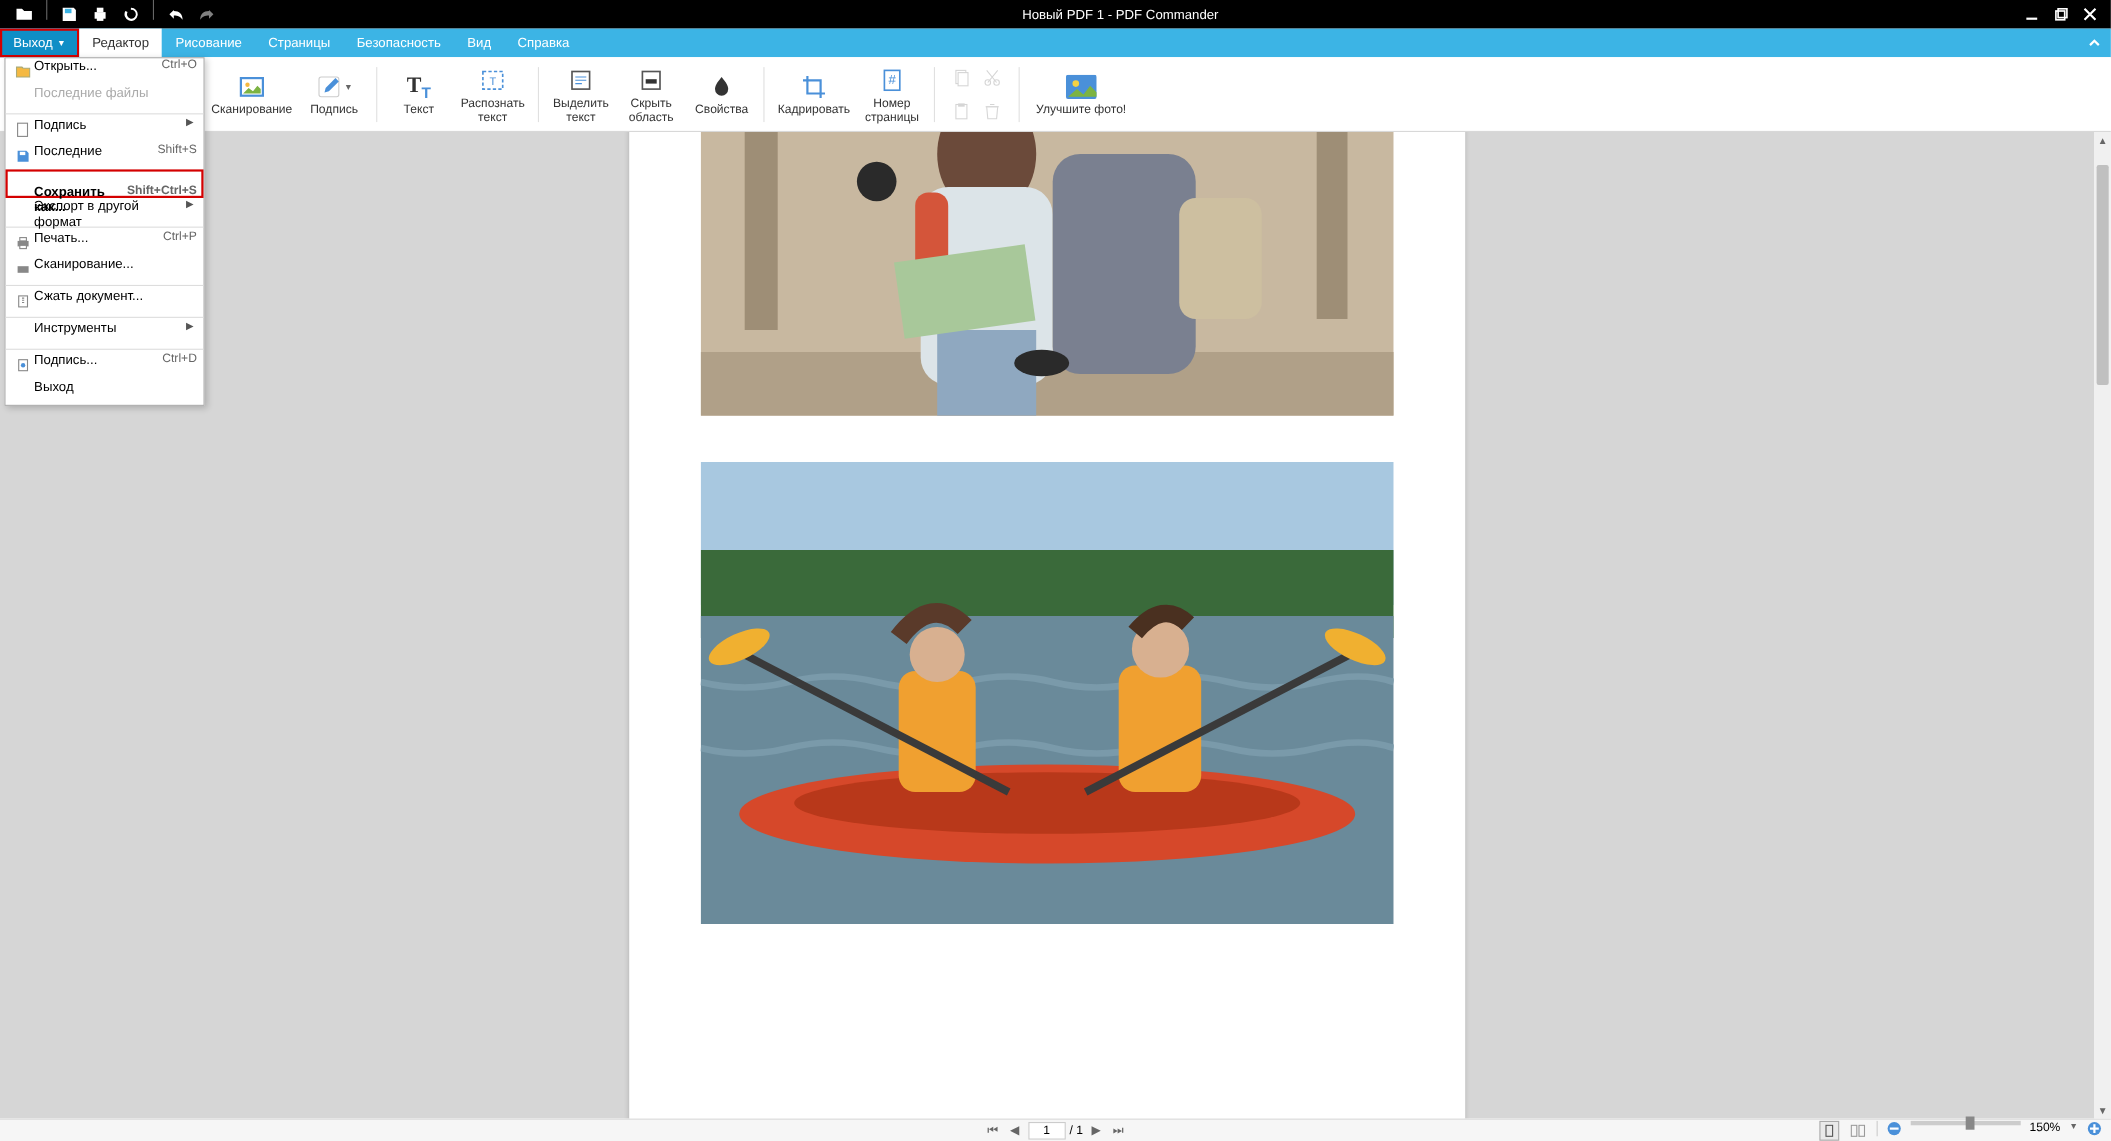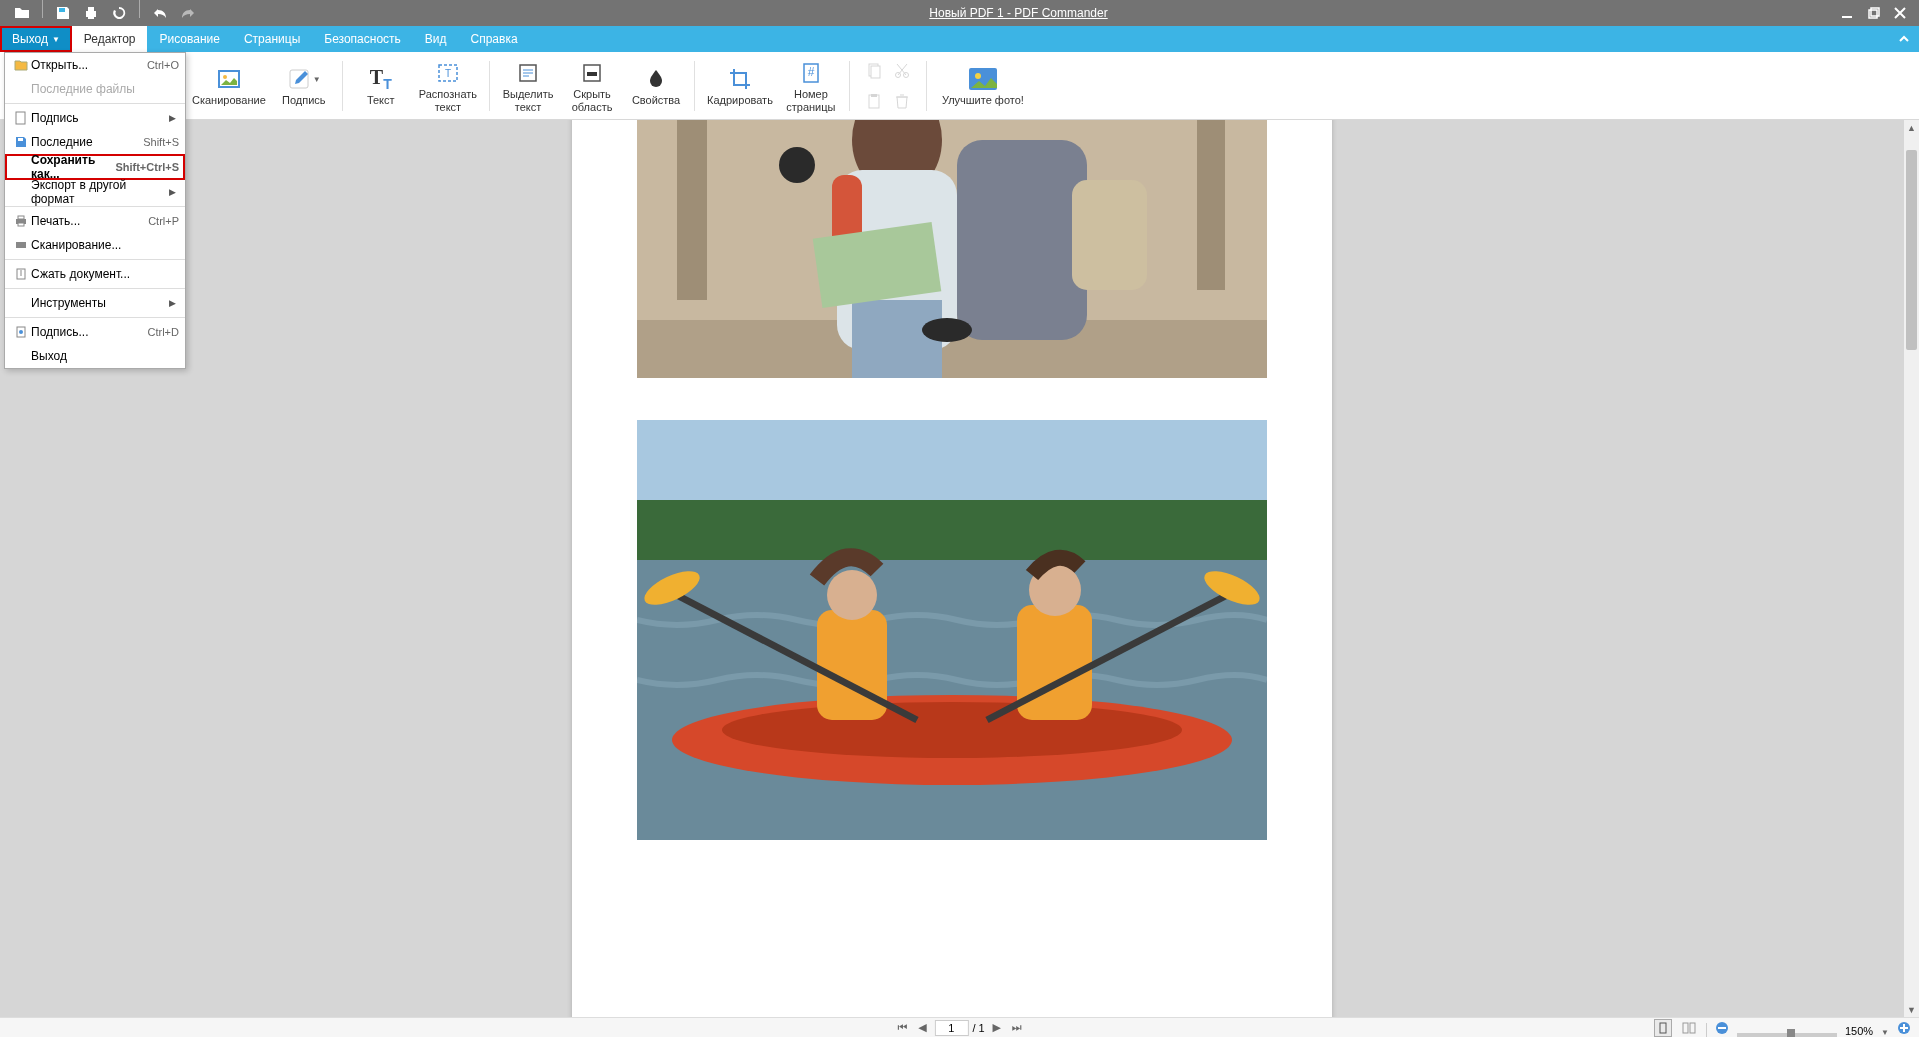--- a/index.html
+++ b/index.html
@@ -1,19 +1,19 @@
 <!DOCTYPE html>
 <html><head>
 <meta charset="utf-8">
 <style>
 * { margin: 0; padding: 0; box-sizing: border-box; font-family: "Segoe UI", Arial, sans-serif; }
 body { width: 1919px; height: 1037px; background: #fff; overflow: hidden; user-select: none; }
 
 
-.titlebar { height: 26px; background: #737373; display: flex; align-items: center; color: #fff; font-size: 12px; text-decoration: underline; }
+.titlebar { height: 26px; background: #000000; display: flex; align-items: center; color: #fff; font-size: 12px; }
 .titlebar .quick { display: flex; gap: 0; padding-left: 8px; }
 .titlebar .quick .qbtn { width: 28px; height: 26px; display: flex; align-items: center; justify-content: center; cursor: pointer; }
 .titlebar .quick .sep { width: 1px; height: 18px; background: rgba(255,255,255,0.4); margin: 0 6px; }
 .titlebar .title { flex: 1; text-align: center; }
 .titlebar .winctrl { display: flex; padding-right: 6px; }
 .titlebar .winctrl .wbtn { width: 26px; height: 26px; display: flex; align-items: center; justify-content: center; cursor: pointer; }
 .titlebar svg { fill: #fff; }
 
 
 .menubar { height: 26px; background: #3cb4e5; display: flex; align-items: stretch; color: #fff; font-size: 12px; }
@@ -28,21 +28,21 @@
 .ribbon .rbtn { display: flex; flex-direction: column; align-items: center; justify-content: center; height: 60px; min-width: 64px; padding: 0 6px; cursor: pointer; font-size: 11px; color: #333; }
 .ribbon .rbtn .ico { height: 30px; display: flex; align-items: center; justify-content: center; }
 .ribbon .rbtn .lbl { text-align: center; line-height: 1.1; }
 .ribbon .rsep { width: 1px; height: 50px; background: #e0e0e0; margin: 0 6px; }
 .ribbon .small-group { display: flex; flex-direction: column; gap: 0; padding: 0 4px; }
 .ribbon .small-group .row { display: flex; }
 .ribbon .small-btn { width: 28px; height: 30px; display: flex; align-items: center; justify-content: center; cursor: pointer; }
 
 
 .file-menu { position: absolute; left: 4px; top: 52px; width: 182px; background: #fff; border: 1px solid #aaa; box-shadow: 2px 2px 6px rgba(0,0,0,0.2); z-index: 100; font-size: 12px; }
-.file-menu .fmitem { height: 24px; display: flex; align-items: center; padding: 0 6px; cursor: pointer; }
+.file-menu .fmitem { height: 24px; display: flex; padding: 0 6px; cursor: pointer; }
 .file-menu .fmitem.disabled { color: #aaa; cursor: default; }
 .file-menu .fmitem .fmicon { width: 20px; display: flex; align-items: center; justify-content: center; }
 .file-menu .fmitem .fmlabel { flex: 1; }
 .file-menu .fmitem .fmshortcut { color: #666; font-size: 11px; }
 .file-menu .fmitem .fmarrow { width: 10px; font-size: 9px; color: #555; }
 .file-menu .fmsep { height: 1px; background: #ddd; margin: 2px 0; }
 .file-menu .fmitem.highlighted { border: 2px solid #d40000; height: 24px; padding: 11px 4px; font-weight: bold; }
 
 
 .canvas-area { position: absolute; left: 0; top: 120px; right: 15px; bottom: 20px; background: #d6d6d6; overflow: hidden; }
@@ -57,21 +57,21 @@
 .scrollbar-v .thumb { position: absolute; left: 2px; right: 2px; top: 30px; height: 200px; background: #c0c0c0; border-radius: 2px; }
 .scrollbar-v .arr { position: absolute; left: 0; right: 0; height: 15px; display: flex; align-items: center; justify-content: center; font-size: 9px; color: #666; cursor: pointer; }
 .scrollbar-v .arr.up { top: 0; }
 .scrollbar-v .arr.down { bottom: 0; }
 
 
 .statusbar { position: absolute; left: 0; right: 0; bottom: 0; height: 20px; background: #f6f6f6; border-top: 1px solid #ddd; display: flex; align-items: center; font-size: 11px; }
 .statusbar .pager { position: absolute; left: 50%; transform: translateX(-50%); display: flex; align-items: center; gap: 4px; }
 .statusbar .pager .pbtn { width: 16px; cursor: pointer; color: #666; text-align: center; }
 .statusbar .pager input { width: 34px; height: 16px; text-align: center; border: 1px solid #ccc; font-size: 11px; }
-.statusbar .right { margin-left: auto; display: flex; align-items: flex-end; gap: 8px; padding-right: 8px; }
+.statusbar .right { margin-left: auto; display: flex; align-items: flex-start; gap: 8px; padding-right: 8px; }
 .statusbar .viewbtn { width: 18px; height: 18px; display: flex; align-items: center; justify-content: center; cursor: pointer; color: #555; border:1px solid transparent;}
 .statusbar .viewbtn.active{border:1px solid #aaa; background:#eaeaea;}
 .statusbar .zoom-slider { width: 100px; height: 4px; background: #ccc; position: relative; }
 .statusbar .zoom-slider .handle { position: absolute; width: 8px; height: 12px; background: #888; top: -4px; left: 50%; }
 .statusbar .zoombtn { cursor: pointer; }
 </style>
 </head>
 <body>
 
 <div class="titlebar">

